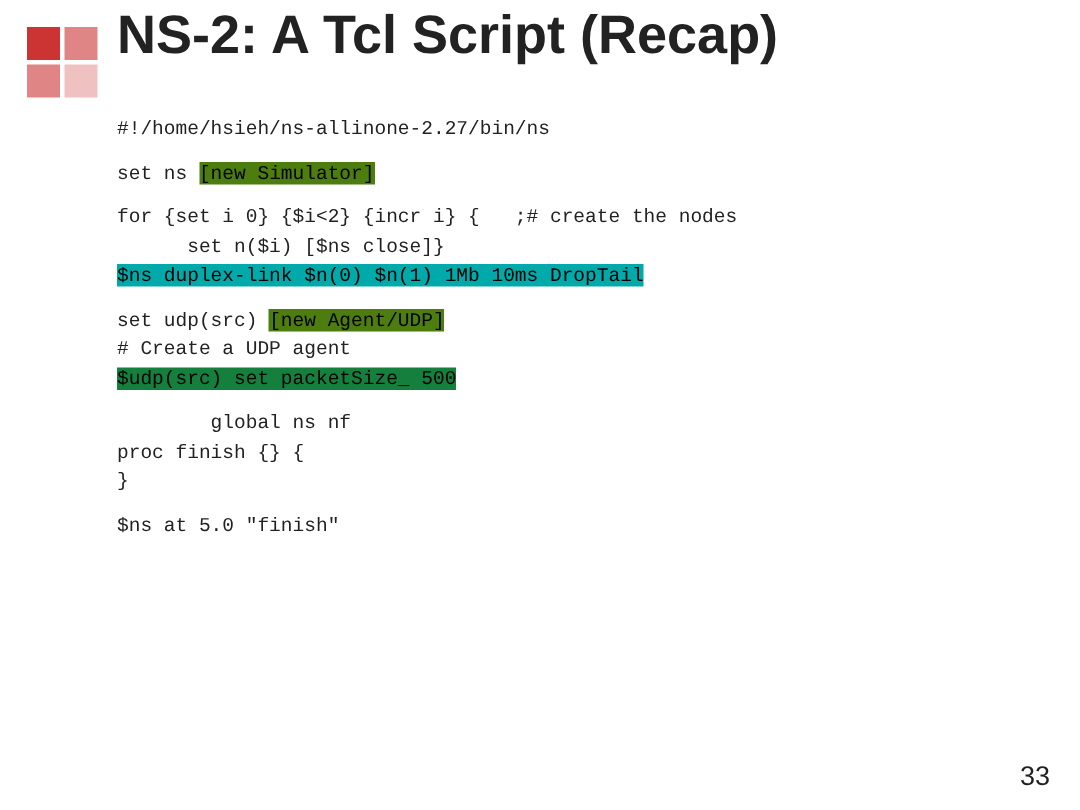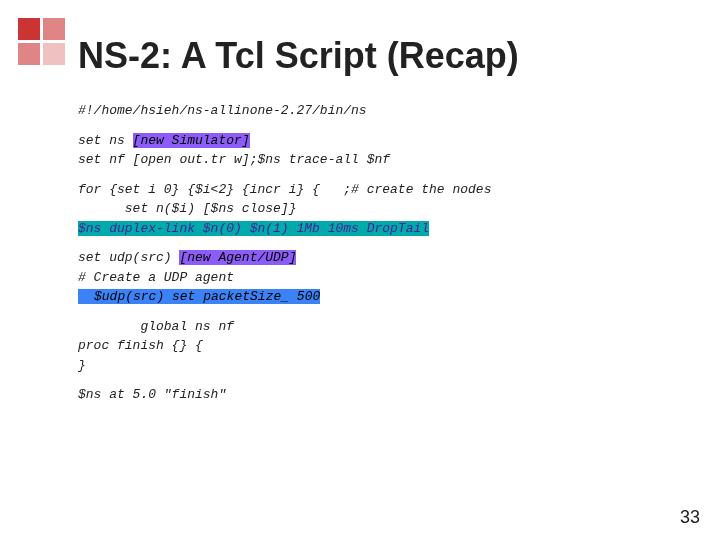--- a/index.html
+++ b/index.html
@@ -45,59 +45,57 @@
     .accent-br {
       position: absolute;
       top: 25px; left: 25px;
       width: 22px; height: 22px;
       background: #cc3333;
       opacity: 0.3;
     }
 
     .page-title {
       position: absolute;
-      top: 35px;
+      top: 2px;
       left: 78px;
       font-size: 36px;
       font-weight: bold;
       color: #222222;
       white-space: nowrap;
     }
 
     .content {
       position: absolute;
-      top: 101px;
+      top: 76px;
       left: 78px;
       right: 20px;
       font-family: 'Courier New', Courier, monospace;
       font-size: 13px;
       color: #222222;
       line-height: 1.5;
-      font-style: italic;
     }
 
     .code-line {
       display: block;
       white-space: pre;
     }
 
     .highlight-green {
-      background: #8b5cf6;
+      background: #4d7c0f;
       color: #000000;
     }
 
     .highlight-yellow {
-      background: #3b82f6;
+      background: #15803d;
       color: #000000;
-      padding-left: 16px;
     }
 
     .highlight-cyan {
       background: #00aaaa;
-      color: #4c1d95;
+      color: #000000;
     }
 
     .spacer {
       display: block;
       height: 10px;
     }
 
     .page-number {
       position: absolute;
       bottom: 12px;
@@ -119,21 +117,20 @@
 </div>
 
 <div class="page-title">NS-2: A Tcl Script (Recap)</div>
 
 <div class="content">
 
   <span class="code-line">#!/home/hsieh/ns-allinone-2.27/bin/ns</span>
   <span class="spacer"></span>
 
   <span class="code-line">set ns <span class="highlight-green">[new Simulator]</span></span>
-  <span class="code-line">set nf [open out.tr w];$ns trace-all $nf</span>
   <span class="spacer"></span>
 
   <span class="code-line">for {set i 0} {$i&lt;2} {incr i} {   ;# create the nodes</span>
   <span class="code-line">      set n($i) [$ns close]}</span>
   <span class="code-line"><span class="highlight-cyan">$ns duplex-link $n(0) $n(1) 1Mb 10ms DropTail</span></span>
   <span class="spacer"></span>
 
   <span class="code-line">set udp(src) <span class="highlight-green">[new Agent/UDP]</span></span>
   <span class="code-line"># Create a UDP agent</span>
   <span class="code-line"><span class="highlight-yellow">$udp(src) set packetSize_ 500</span></span>

